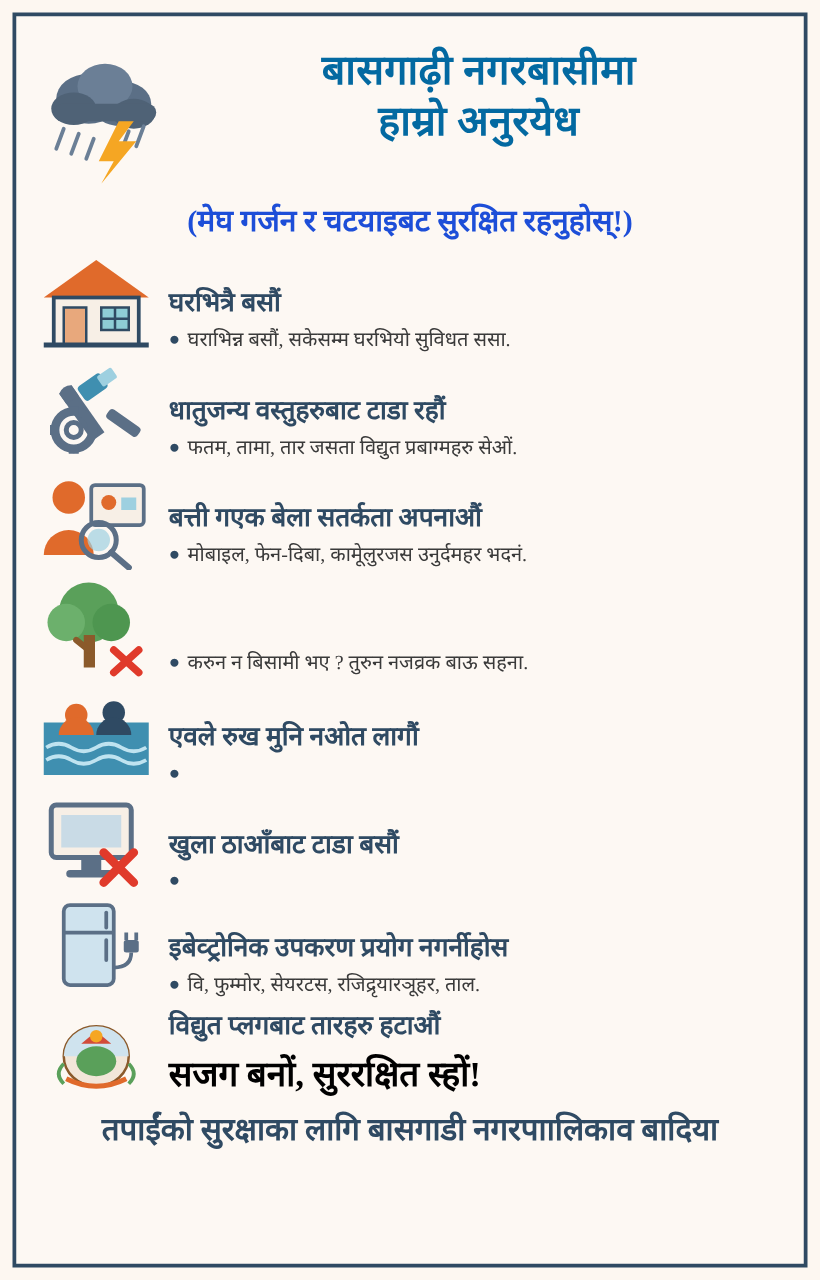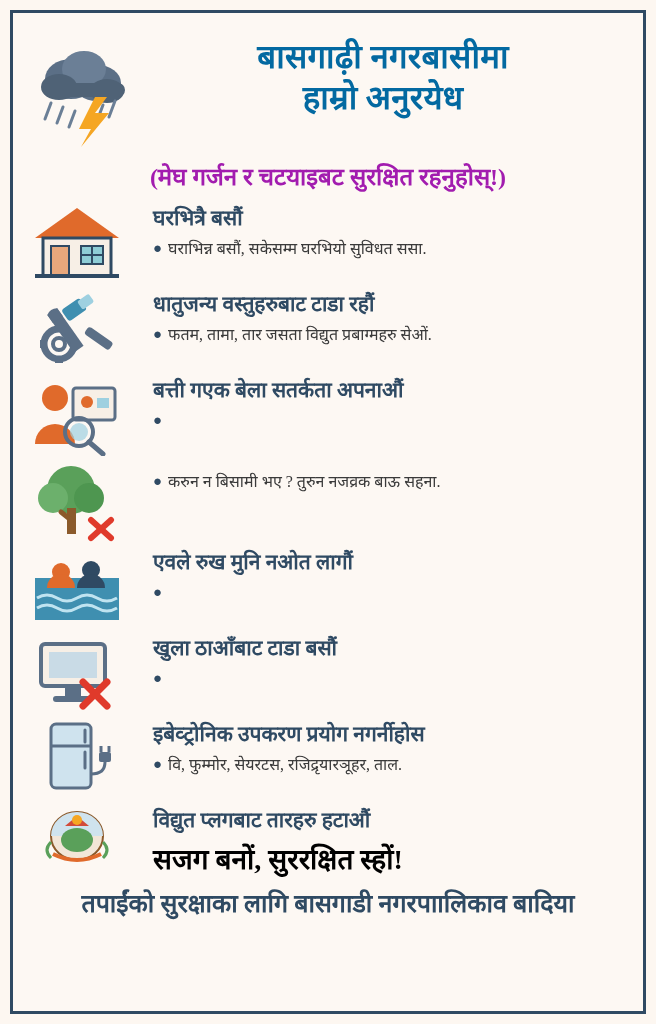--- a/index.html
+++ b/index.html
@@ -53,34 +53,34 @@
     font-weight: bold;
     color: #0369a1;
     font-size: 33px;
     line-height: 1.25;
     letter-spacing: 0.2px;
   }
   .subtitle {
     text-align: center;
     font-family: "Liberation Serif", serif;
     font-weight: bold;
-    color: #a21caf;
+    color: #1d4ed8;
     font-size: 24px;
     margin-top: 12px;
     margin-bottom: 6px;
   }
 
   
   .items {
     margin-top: 8px;
   }
   .item {
     display: flex;
-    align-items: flex-start;
-    gap: 28px;
+    align-items: flex-end;
+    gap: 10px;
     margin-bottom: 2px;
     min-height: 84px;
   }
   .item-icon {
     flex: 0 0 96px;
     height: 84px;
     position: relative;
   }
   .item-text {
     flex: 1 1 auto;
@@ -228,20 +228,21 @@
             <rect x="68" y="26" width="12" height="10" fill="#9ed0e0"></rect>
             <circle cx="50" cy="60" r="14" fill="none" stroke="#5b6f86" stroke-width="4"></circle>
             <circle cx="50" cy="60" r="9" fill="#9ed0e0" opacity="0.7"></circle>
             <line x1="60" y1="70" x2="74" y2="82" stroke="#5b6f86" stroke-width="5" stroke-linecap="round"></line>
           </svg>
         </div>
         <div class="item-text">
           <div class="item-head">बत्ती गएक बेला सतर्कता अपनाऔं</div>
           <div class="item-sub">
             <span class="bullet">●</span>
+            <span>मोबाइल, फेन-दिबा, कामेूलुरजस उनुर्दमहर भदनं.</span>
           </div>
         </div>
       </div>
 
       <div class="item">
         <div class="item-icon">
           <svg width="96" height="84" viewBox="0 0 96 84">
             <circle cx="42" cy="32" r="24" fill="#5aa05a"></circle>
             <circle cx="24" cy="40" r="15" fill="#6cb06c"></circle>
             <circle cx="60" cy="40" r="15" fill="#4e9650"></circle>

